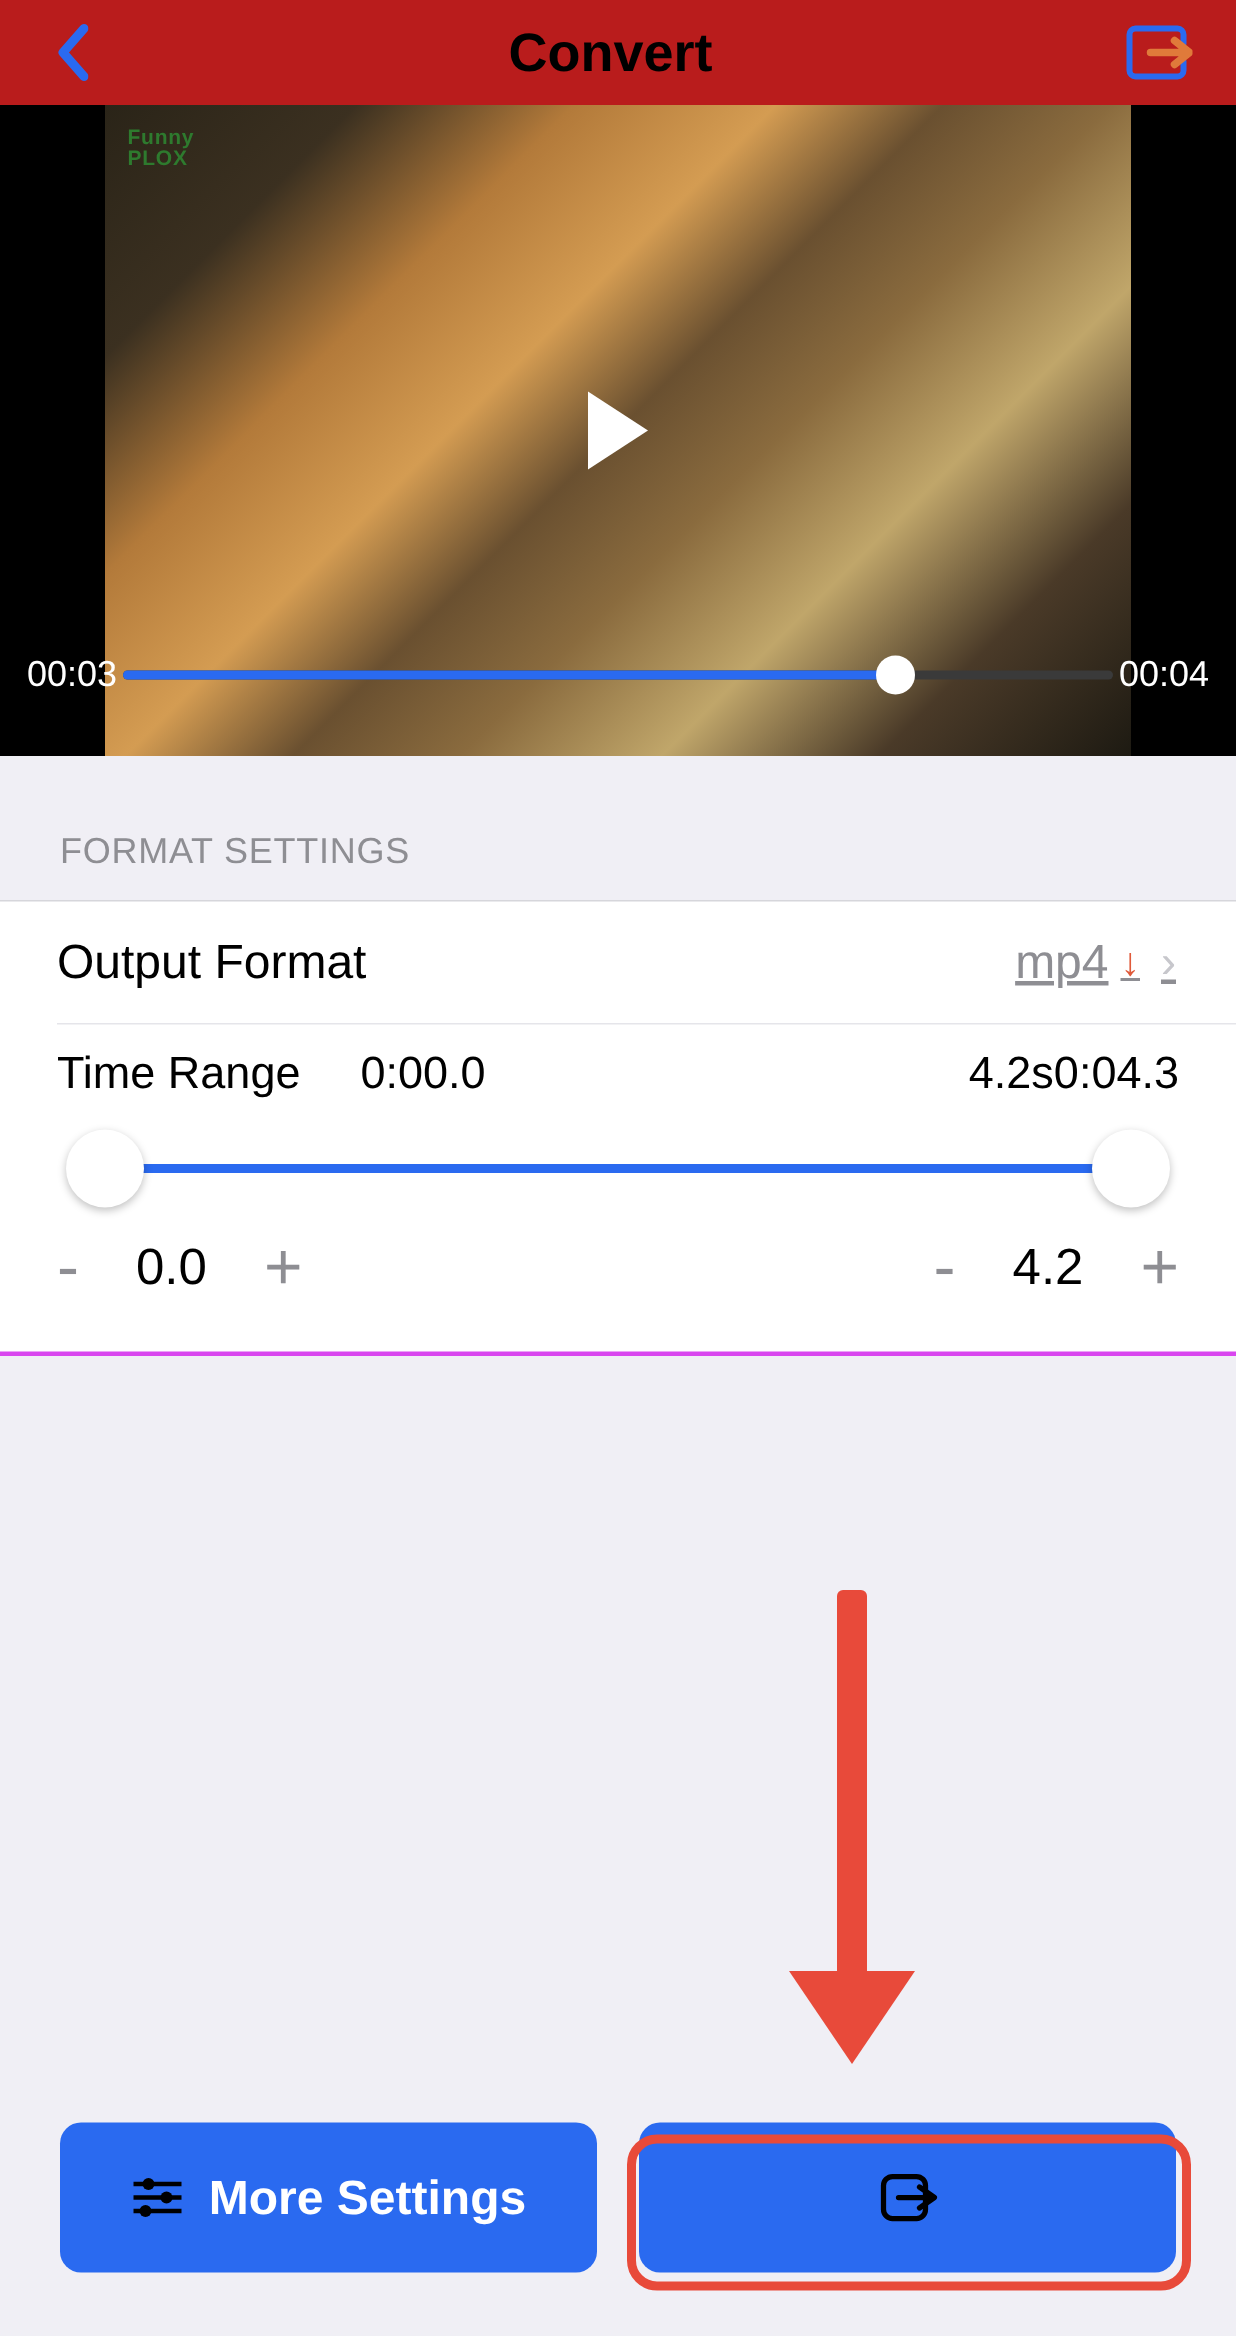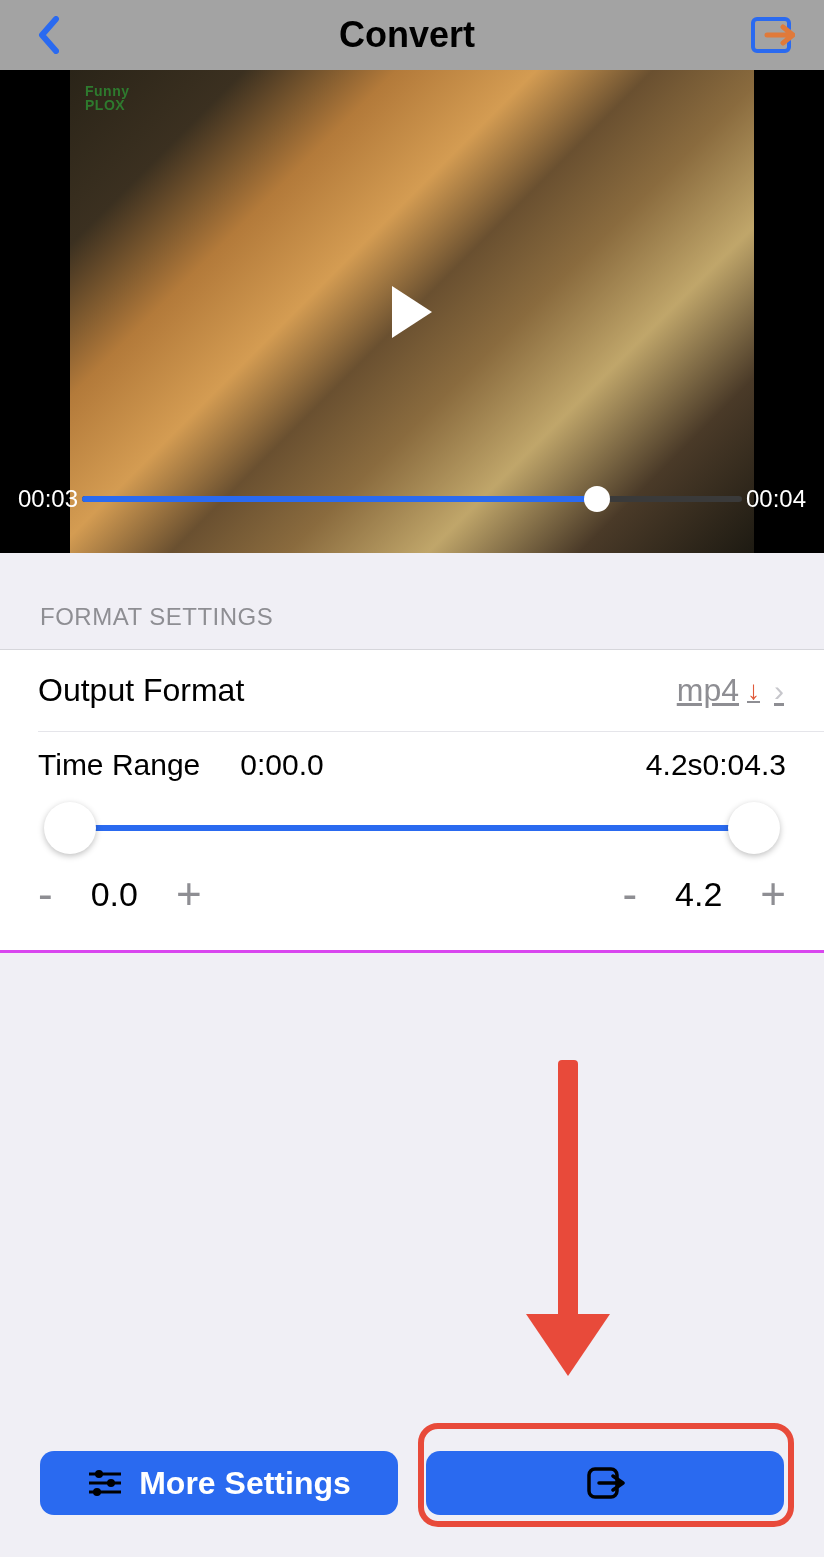--- a/index.html
+++ b/index.html
@@ -1,22 +1,22 @@
 <!DOCTYPE html>
 <html><head>
 <meta charset="utf-8">
 <style>
   * { box-sizing: border-box; margin: 0; padding: 0; }
   html, body { width: 824px; height: 1557px; font-family: -apple-system, Helvetica, Arial, sans-serif; background: #f0eff5; overflow: hidden; }
-  .header { height: 70px; display: flex; align-items: center; justify-content: space-between; padding: 0 28px; background: #a3a3a3; }
+  .header { height: 70px; display: flex; align-items: center; justify-content: space-between; padding: 0 28px; background: #b91c1c; }
   .back-btn { width: 40px; height: 50px; display: flex; align-items: center; justify-content: center; }
   .title { font-size: 36px; font-weight: 700; color: #000; }
   .export-btn { width: 50px; height: 50px; display: flex; align-items: center; justify-content: center; }
 
-  .video-area { position: relative; width: 824px; height: 483px; background: #000; }
+  .video-area { position: relative; width: 824px; height: 434px; background: #000; }
   .thumb { position: absolute; left: 70px; right: 70px; top: 0; bottom: 0; background:
     linear-gradient(135deg, #2a2418 0%, #3b3020 15%, #b37a3a 28%, #d49c52 40%, #6a5030 50%, #8a6b3e 60%, #c0a66a 72%, #4a3a28 85%, #1d1a12 100%);
   }
   .watermark { position:absolute; left:85px; top:14px; font-size:14px; font-weight:700; color:#2e7a2e; line-height:1; letter-spacing:.5px;}
   .play { position: absolute; left: 50%; top: 50%; transform: translate(-50%,-50%); width:0;height:0;border-left:40px solid #fff;border-top:26px solid transparent;border-bottom:26px solid transparent;}
   .progress-row { position:absolute; left:18px; right:18px; bottom:40px; display:flex; align-items:center; gap:4px; }
   .vtime { color:#fff; font-size:24px; }
   .progress-bar { flex:1; position:relative; height:6px; background:#3a3a3a; border-radius:3px; }
   .progress-fill { position:absolute; left:0; top:0; bottom:0; width:78%; background:#2a6af0; border-radius:3px; }
   .progress-handle { position:absolute; left:78%; top:50%; transform:translate(-50%,-50%); width:26px; height:26px; background:#fff; border-radius:50%; }
@@ -51,21 +51,21 @@
   .vslider { position:relative; height:30px; }
   .vslider .base { position:absolute; left:0; right:0; top:50%; transform:translateY(-50%); height:12px; background:linear-gradient(#c9c9cf,#e1e1e6); border-radius:6px; border:1px solid #b7b7bd; }
   .vslider .fill { position:absolute; left:0; top:50%; transform:translateY(-50%); height:12px; width:24%; background:linear-gradient(#6b6b72,#9a9aa1); border-radius:6px 0 0 6px; }
   .vslider .knob { position:absolute; left:24%; top:50%; transform:translate(-50%,-50%); width:40px; height:40px; border-radius:50%; background:radial-gradient(circle at 35% 30%, #fff, #d8d8dc 55%, #a9a9af); box-shadow:0 2px 5px rgba(0,0,0,.35); }
 
   .arrow-ann { position:absolute; left:538px; top:1060px; width:60px; height:330px; }
   .arrow-ann .shaft { position:absolute; left:50%; transform:translateX(-50%); top:0; width:20px; height:260px; background:#e84a3a; border-radius:4px; }
   .arrow-ann .head { position:absolute; left:50%; transform:translateX(-50%); top:254px; width:0; height:0; border-left:42px solid transparent; border-right:42px solid transparent; border-top:62px solid #e84a3a; }
 
   .footer { position:absolute; left:0; right:0; bottom:42px; padding:0 40px; display:flex; gap:28px; }
-  .btn { flex:1; height:64px; background:#2a6af0; color:#fff; border-radius:14px; font-size:32px; font-weight:600; display:flex; align-items:center; justify-content:center; gap:16px; }
+  .btn { flex:1; height:100px; background:#2a6af0; color:#fff; border-radius:14px; font-size:32px; font-weight:600; display:flex; align-items:center; justify-content:center; gap:16px; }
   .highlight-box { position:absolute; right:30px; bottom:30px; width:376px; height:104px; border:6px solid #e84a3a; border-radius:20px; pointer-events:none; }
 
   .root { position:relative; width:824px; height:1557px; }
 </style>
 </head>
 <body>
 <div class="root">
 
 <div class="header">
   <div class="back-btn">

